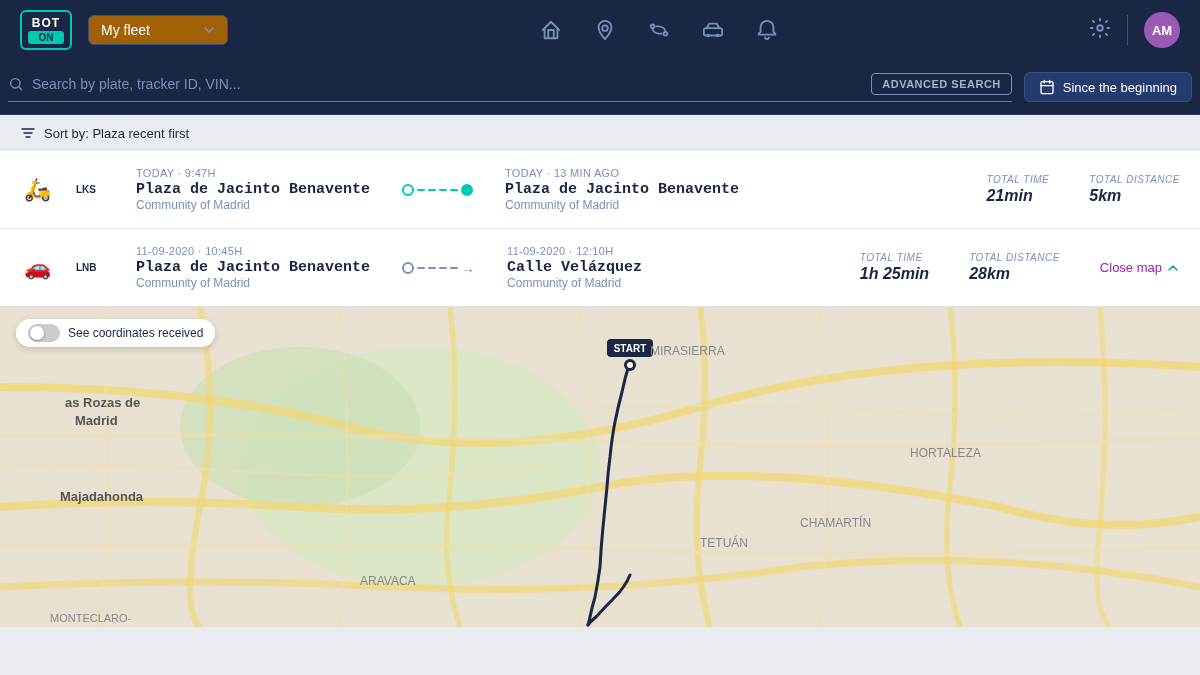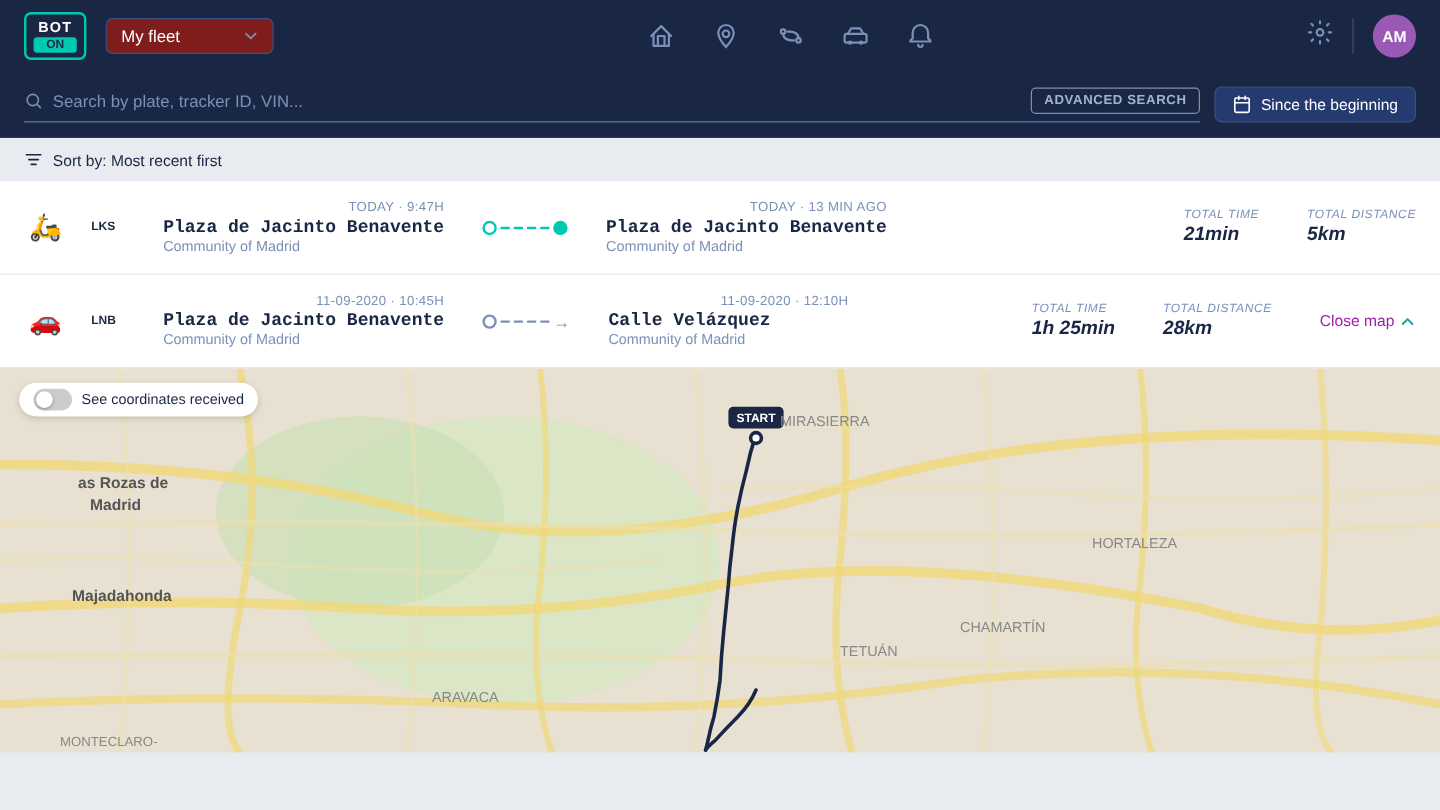--- a/index.html
+++ b/index.html
@@ -35,21 +35,21 @@
       background: #00c9b1;
       color: #1a2744;
       font-size: 10px;
       font-weight: 700;
       border-radius: 3px;
       padding: 1px 4px;
       width: 100%;
       text-align: center;
     }
     .fleet-dropdown {
-      background: #7f1d1d;
+      background: #a16207;
       border: 1px solid #3a5080;
       border-radius: 6px;
       color: white;
       font-size: 14px;
       padding: 6px 12px;
       display: flex;
       align-items: center;
       gap: 20px;
       cursor: pointer;
       min-width: 140px;
@@ -94,21 +94,21 @@
       justify-content: center;
       color: white;
       font-size: 13px;
       font-weight: 600;
       cursor: pointer;
     }
 
     
     .search-bar {
       background: #1a2744;
-      padding: 12px 20px;
+      padding: 12px 8px;
       display: flex;
       align-items: center;
       gap: 12px;
       border-bottom: 1px solid #253a6e;
     }
     .search-input-wrap {
       flex: 1;
       display: flex;
       align-items: center;
       gap: 8px;
@@ -189,21 +189,20 @@
     }
     .location-block {
       min-width: 200px;
     }
     .time-label {
       font-size: 11px;
       color: #7a90b8;
       text-transform: uppercase;
       letter-spacing: 0.3px;
       margin-bottom: 2px;
-      text-align: right;
     }
     .location-name {
       font-size: 15px;
       font-weight: 600;
       color: #1a2744;
       font-family: Liberation Mono, monospace;
     }
     .location-sub {
       font-size: 12px;
       color: #7a90b8;
@@ -430,21 +429,21 @@
     </svg>
     <span>Since the beginning</span>
   </div>
 </div>
 
 <div class="main">
   <div class="sort-bar">
     <svg width="16" height="16" viewBox="0 0 24 24" fill="none">
       <path d="M3 6h18M6 12h12M9 18h6" stroke="#1a2744" stroke-width="2" stroke-linecap="round"></path>
     </svg>
-    <span>Sort by: Most recent first</span>
+    <span>Sort by: Plaza recent first</span>
   </div>
 
   <div class="trip-row">
     <span class="vehicle-icon">🛵</span>
     <span class="vehicle-id">LKS</span>
     <div class="location-block">
       <div class="time-label">TODAY · 9:47H</div>
       <div class="location-name">Plaza de Jacinto Benavente</div>
       <div class="location-sub">Community of Madrid</div>
     </div>

